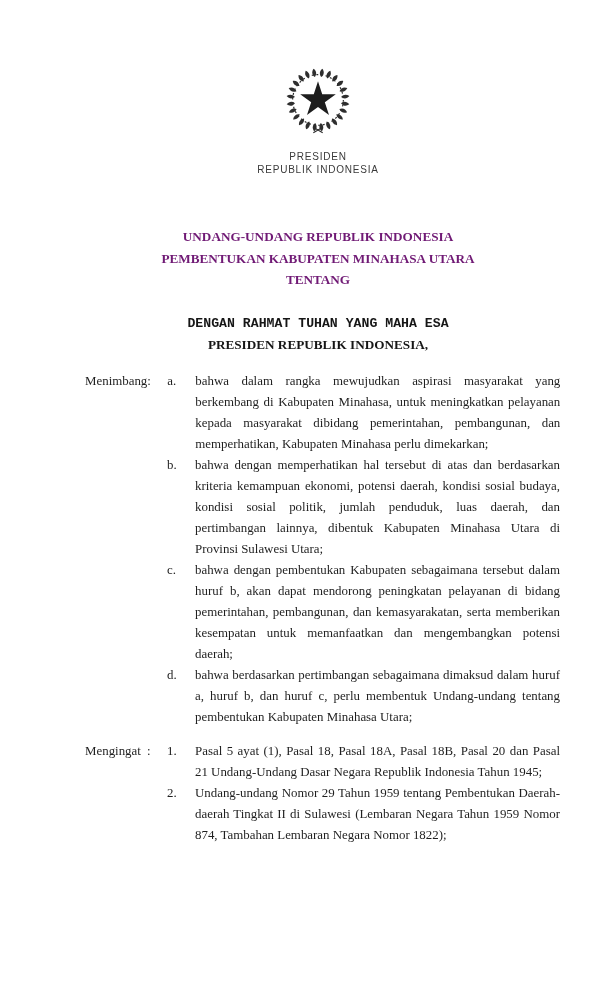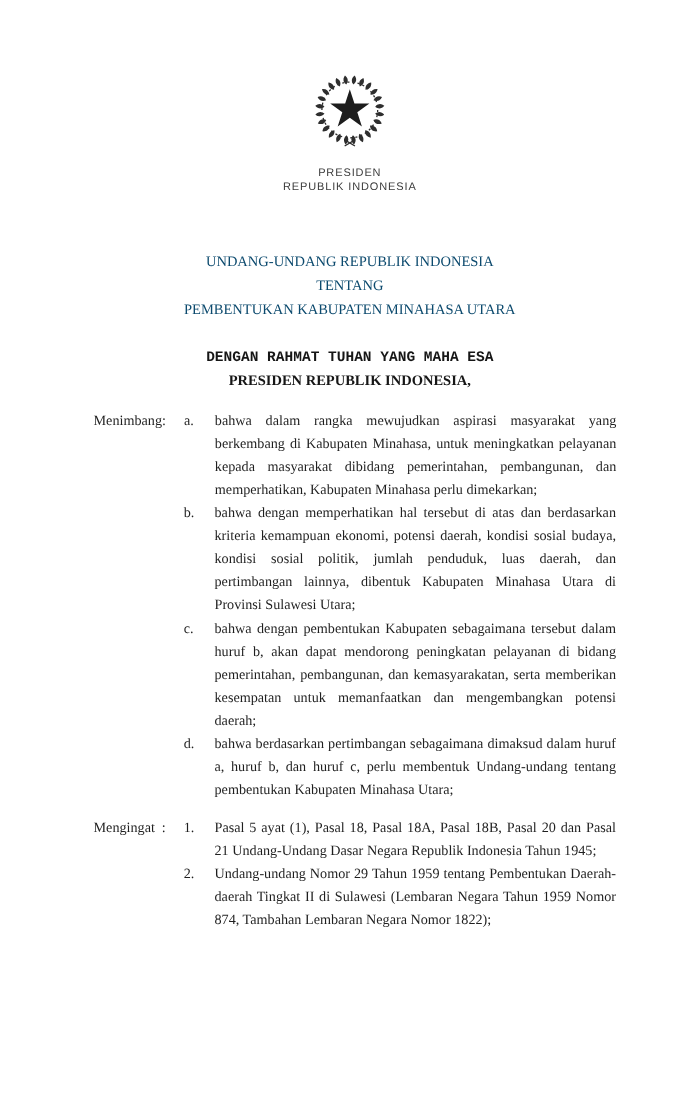--- a/index.html
+++ b/index.html
@@ -21,24 +21,24 @@
     margin-top:8px;
     font-family:"Liberation Sans", sans-serif;
     font-size:10px;
     line-height:12.5px;
     letter-spacing:0.8px;
     color:#3a3a3a;
   }
 
   .title-block{
     margin-top:50px;
-    font-weight:normal;
+    font-weight:bold;
     font-size:13.2px;
     line-height:21.5px;
-    color:#0c4a6e;
+    color:#701a75;
   }
   .invocation{
     margin-top:22px;
     font-weight:bold;
     font-size:13.2px;
     line-height:21px;
     color:#161616;
     font-family:Liberation Mono, monospace;
   }
   .authority{
@@ -120,22 +120,22 @@
       </svg>
     </span>
     <div class="agency">
       <div>PRESIDEN</div>
       <div>REPUBLIK INDONESIA</div>
     </div>
   </div>
 
   <div class="centered title-block">
     <div>UNDANG-UNDANG REPUBLIK INDONESIA</div>
+    <div>PEMBENTUKAN KABUPATEN MINAHASA UTARA</div>
     <div>TENTANG</div>
-    <div>PEMBENTUKAN KABUPATEN MINAHASA UTARA</div>
   </div>
 
   <div class="centered invocation">DENGAN RAHMAT TUHAN YANG MAHA ESA</div>
   <div class="centered authority">PRESIDEN REPUBLIK INDONESIA,</div>
 
   <div class="body-block">
 
     <div class="section">
       <div class="docrow">
         <span class="c-label">Menimbang</span>

